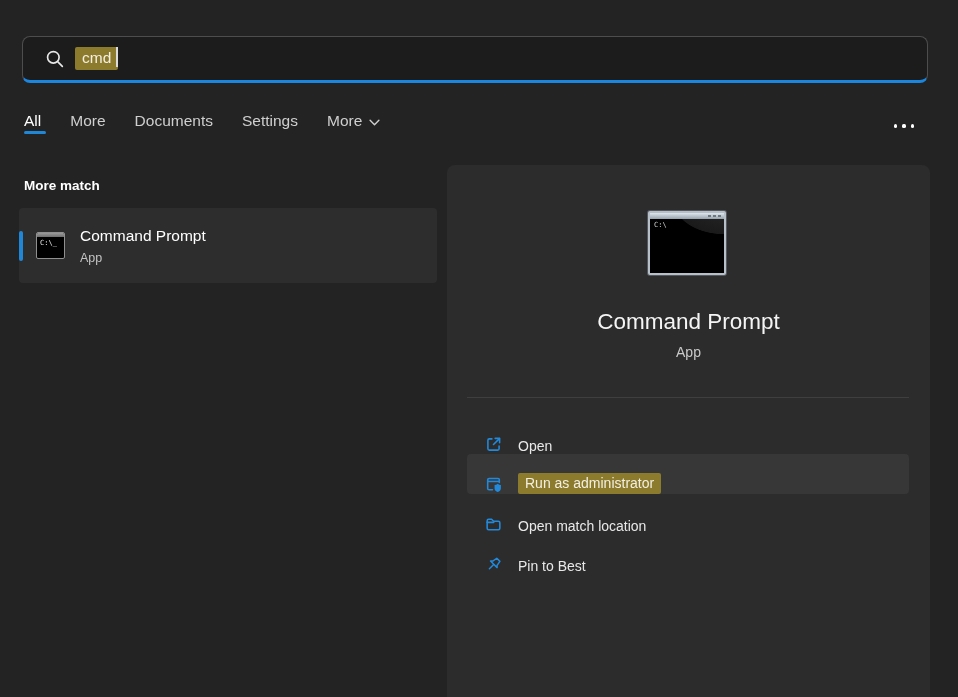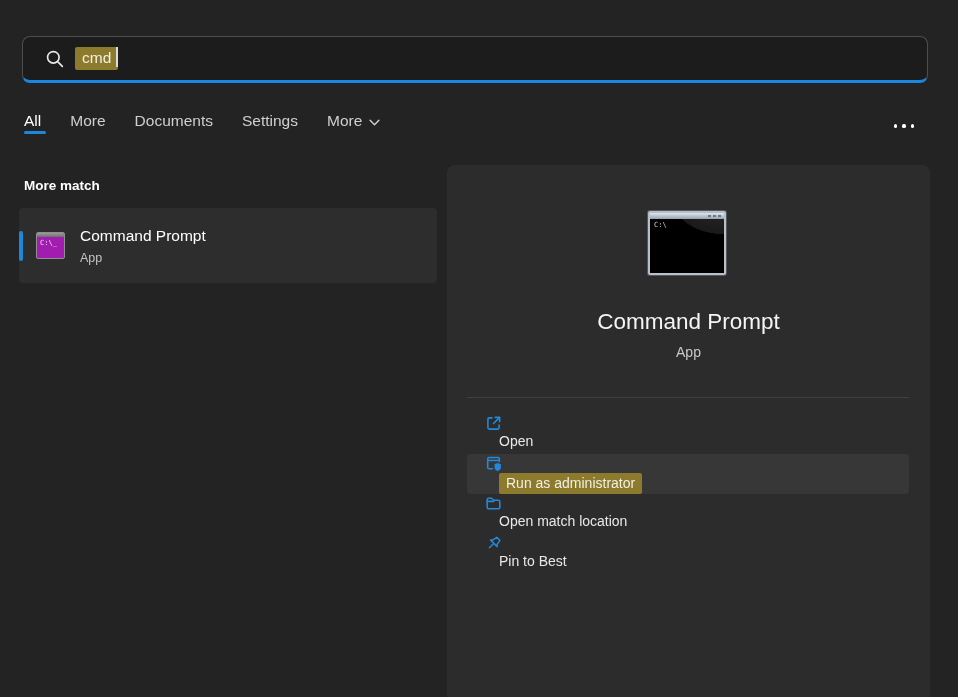--- a/index.html
+++ b/index.html
@@ -59,21 +59,21 @@
     background:#2d2d2d; border-radius:4px;
     display:flex; align-items:center;
   }
   .best-card .sel-pill {
     position:absolute; left:0px; top:50%; transform:translateY(-50%);
     width:3.5px; height:30px; background:#1f87d8; border-radius:2px;
   }
   .cmd-icon-sm {
     width:29px; height:27px; margin-left:17px; flex:0 0 auto;
     border:1px solid #8f8f8f; border-radius:2px;
-    background:#a21caf; position:relative; overflow:hidden;
+    background:#000000; position:relative; overflow:hidden;
   }
   .cmd-icon-sm .bar { height:4px; background:linear-gradient(#9a9a9a,#6e6e6e); }
   .cmd-icon-sm .prompt {
     position:absolute; left:3px; top:6px; font-family:"DejaVu Sans Mono",monospace;
     font-size:7px; color:#e6e6e6; letter-spacing:0px;
   }
   .best-texts { margin-left:15px; }
   .best-title { font-size:15.5px; color:#ffffff; }
   .best-sub { font-size:12.5px; color:#c3c3c3; margin-top:6px; }
   
@@ -106,23 +106,22 @@
   }
   .panel-sub {
     position:absolute; left:0; right:0; top:179px; text-align:center;
     font-size:14px; color:#c9c9c9;
   }
   .panel-divider {
     position:absolute; left:20px; right:21px; top:232px; height:1px; background:#3f3f3f;
   }
   .actions { position:absolute; left:20px; right:21px; top:249px; }
   .action-row {
-    height:40px; display:flex; align-items:flex-start; border-radius:4px;
+    height:40px; display:flex; align-items:flex-end; border-radius:4px;
     padding-left:17px;
-    flex-direction:column;
   }
   .action-row.hover { background:#373737; }
   .action-row .aicon { width:19px; height:19px; flex:0 0 auto; }
   .action-row .alabel { margin-left:15px; font-size:14px; color:#e8e8e8; }
   .action-row .alabel.hl { color:#f2efe2; }
 </style>
 </head>
 <body>
 
 <div class="searchbox">

